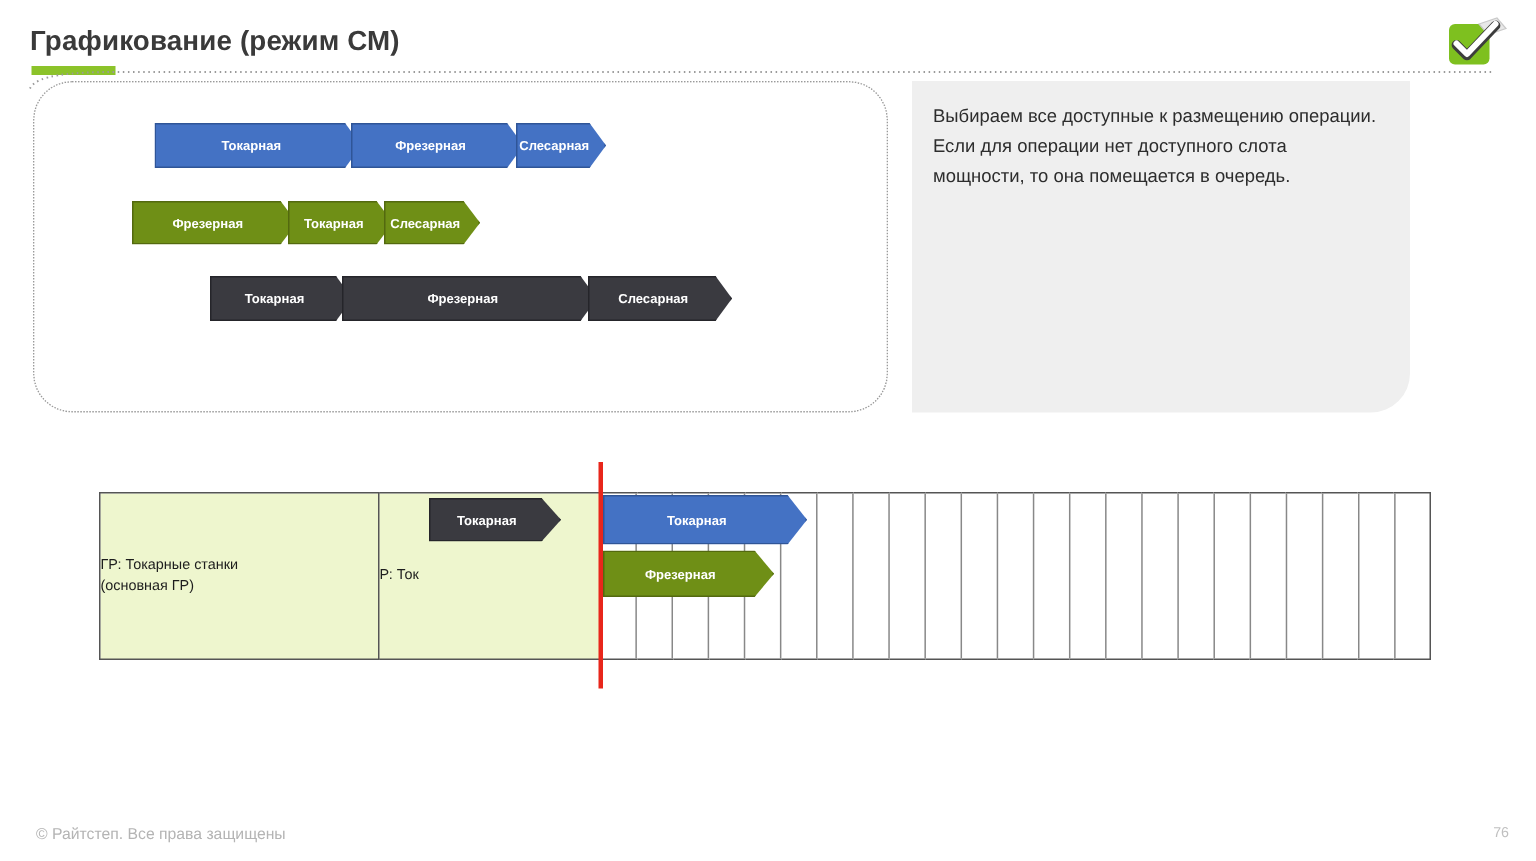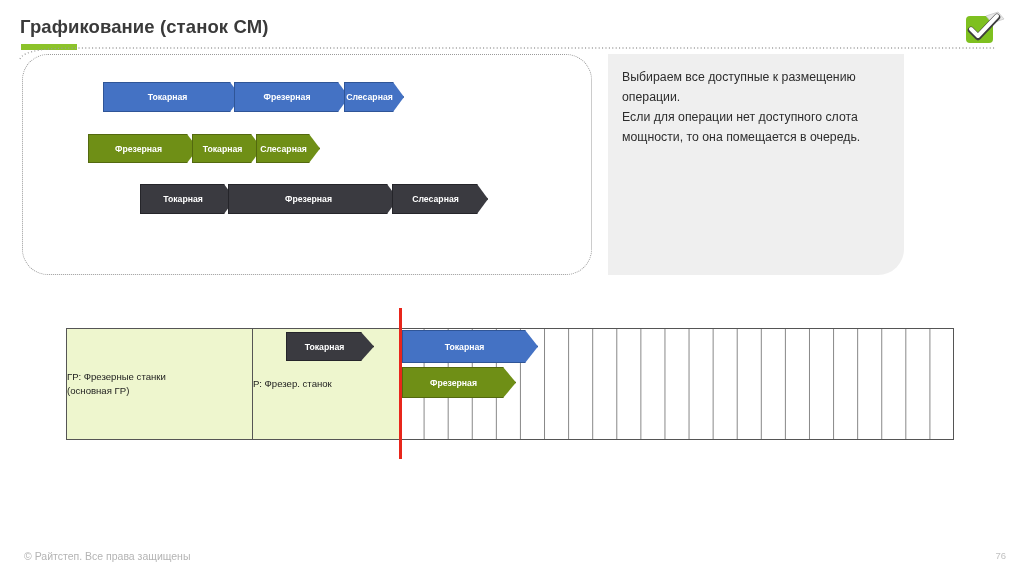--- a/index.html
+++ b/index.html
@@ -55,21 +55,21 @@
     border-radius: 26px;
     background: #ffffff;
     box-sizing: border-box;
   }
 
   
   #note-panel {
     position: absolute;
     left: 608px;
     top: 54px;
-    width: 296px;
+    width: 332px;
     height: 221px;
     background: #efefef;
     border-radius: 0 0 26px 0;
     box-sizing: border-box;
     padding: 14px 18px 0 14px;
   }
   #note-text {
     font-size: 12.3px;
     line-height: 1.62;
     color: #2d2d2d;
@@ -174,21 +174,21 @@
     position: absolute;
     right: 18px;
     bottom: 13px;
     font-size: 9.5px;
     color: #c0c0c0;
   }
 </style>
 </head>
 <body>
 
-<div id="slide-title">Графикование (станок СМ)</div>
+<div id="slide-title">Графикование (режим СМ)</div>
 <div id="title-accent-bar"></div>
 
 <svg id="logo" viewBox="0 0 44 40">
   <rect x="2" y="6" width="27" height="27" rx="4" fill="#7ec01f"></rect>
   <path d="M22 6 L34 2 L40 9 L28 13 Z" fill="#e8e8e8" stroke="#c9c9c9" stroke-width="0.8"></path>
   <path d="M7 20 L14 27 L33 7" fill="none" stroke="#3d3d3d" stroke-width="6.5" stroke-linecap="round" stroke-linejoin="round"></path>
   <path d="M7 19 L14 26 L33 6" fill="none" stroke="#ffffff" stroke-width="4" stroke-linecap="round" stroke-linejoin="round"></path>
 </svg>
 
 <svg style="position:absolute;left:18px;top:46px;width:980px;height:14px;">
@@ -217,23 +217,23 @@
 
 <div id="note-panel">
   <div id="note-text">Выбираем все доступные к размещению операции.
 Если для операции нет доступного слота мощности, то она помещается в очередь.</div>
 </div>
 
 <div id="gantt">
   <table id="gantt-table">
     <tbody>
       <tr style="height:37px;">
-        <td class="grp-cell" style="white-space:pre-line;">ГР: Фрезерные станки
+        <td class="grp-cell" style="white-space:pre-line;">ГР: Токарные станки
 (основная ГР)</td>
-        <td class="res-cell">Р: Фрезер. станок</td>
+        <td class="res-cell">Р: Ток</td>
         <td class="slot" colspan="23"></td>
       </tr>
     </tbody>
   </table>
 
   <svg style="position:absolute;left:0;top:0;width:888px;height:112px;pointer-events:none;">
     <g id="grid-lines-group" stroke="#888888" stroke-width="1">
         <line x1="358.0869565217391" y1="1" x2="358.0869565217391" y2="111"></line>
         <line x1="382.17391304347825" y1="1" x2="382.17391304347825" y2="111"></line>
         <line x1="406.2608695652174" y1="1" x2="406.2608695652174" y2="111"></line>

